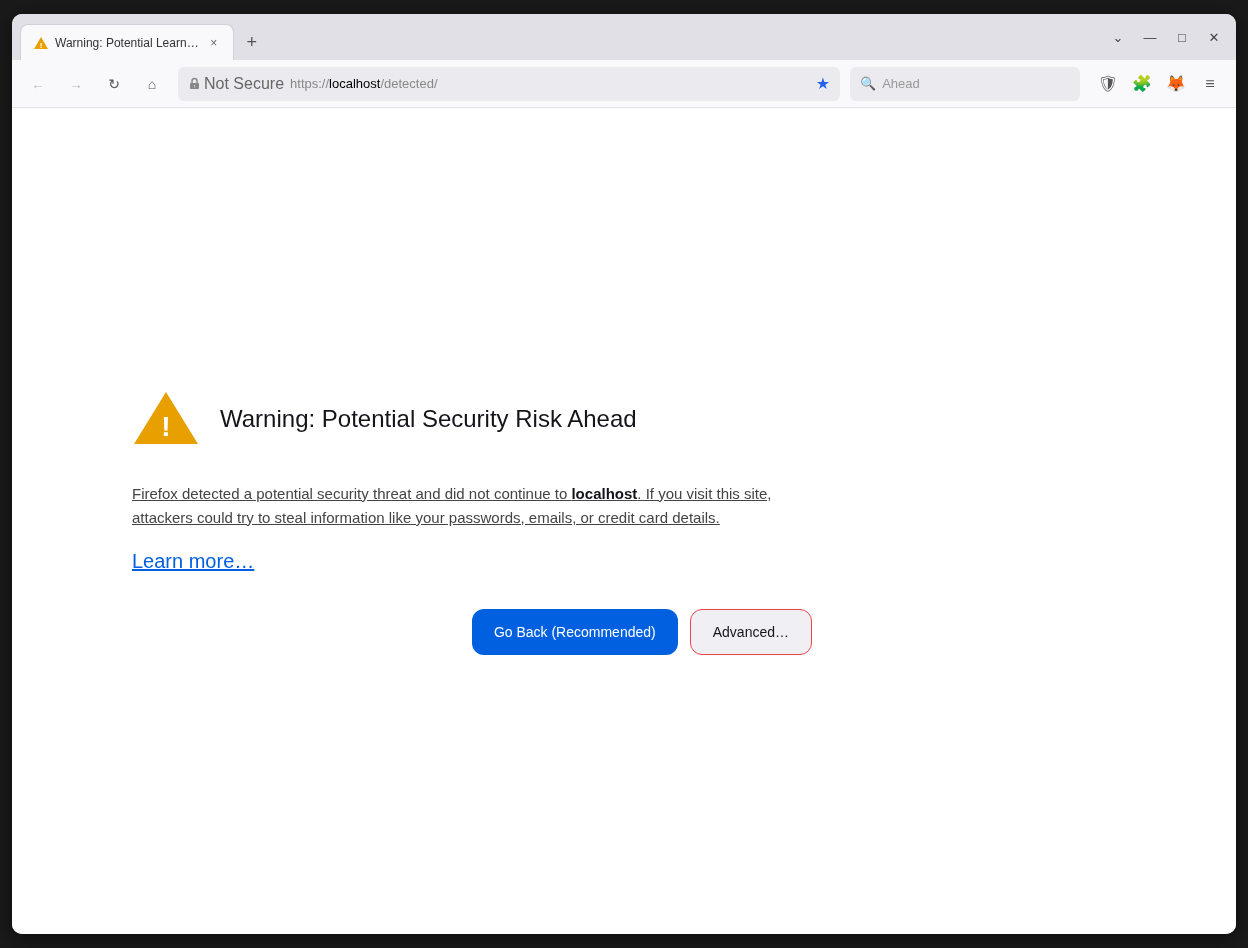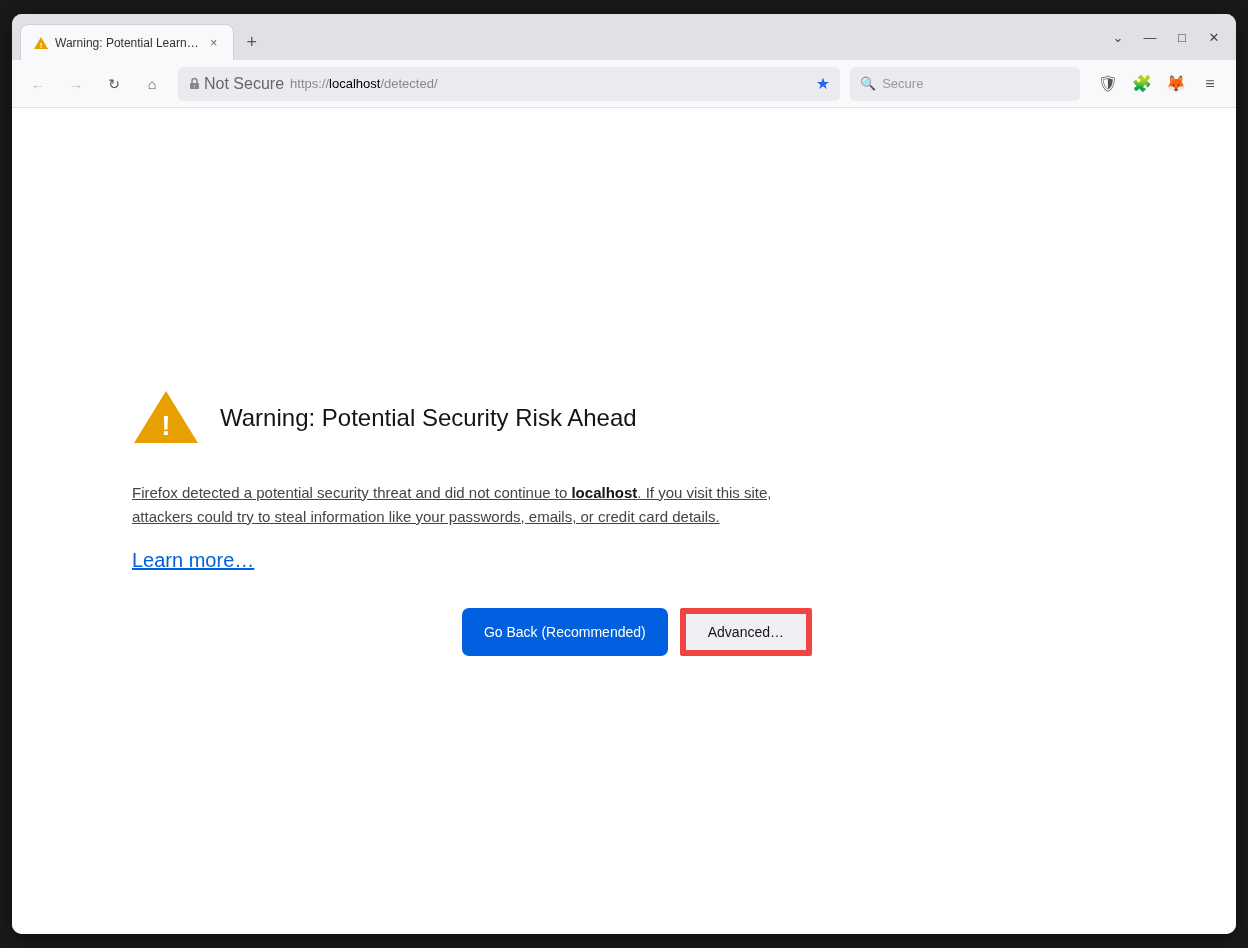--- a/index.html
+++ b/index.html
@@ -274,32 +274,32 @@
       display: flex;
       gap: 12px;
       justify-content: flex-end;
       max-width: 680px;
     }
 
     .btn-go-back {
       background: #0060df;
       color: #fff;
       border: none;
-      border-radius: 7px;
+      border-radius: 12px;
       padding: 15px 22px;
       font-size: 14px;
       cursor: pointer;
       font-family: inherit;
     }
 
     .btn-advanced {
       background: #f0f0f4;
       color: #15141a;
-      border: 6px solid #ef4444;
-      border-radius: 2px;
+      border: 1px solid #ef4444;
+      border-radius: 12px;
       padding: 10px 22px;
       font-size: 14px;
       cursor: pointer;
       font-family: inherit;
     }
   </style>
 </head>
 <body>
 
 <div class="browser-window">
@@ -340,21 +340,21 @@
         <span class="not-secure-text">Not Secure</span>
       </div>
       <span class="url-text">
         <span style="color:#888">https://</span><span class="url-highlight">localhost</span><span style="color:#888">/detected/</span>
       </span>
       <span class="bookmark-icon">★</span>
     </div>
 
     <div class="search-box">
       <span class="search-icon">🔍</span>
-      <span class="search-placeholder">Secure</span>
+      <span class="search-placeholder">Ahead</span>
     </div>
 
     <div class="toolbar-icons">
       <div class="toolbar-icon-btn">🛡</div>
       <div class="toolbar-icon-btn">🧩</div>
       <div class="toolbar-icon-btn">🦊</div>
       <div class="toolbar-icon-btn">≡</div>
     </div>
   </div>
 

